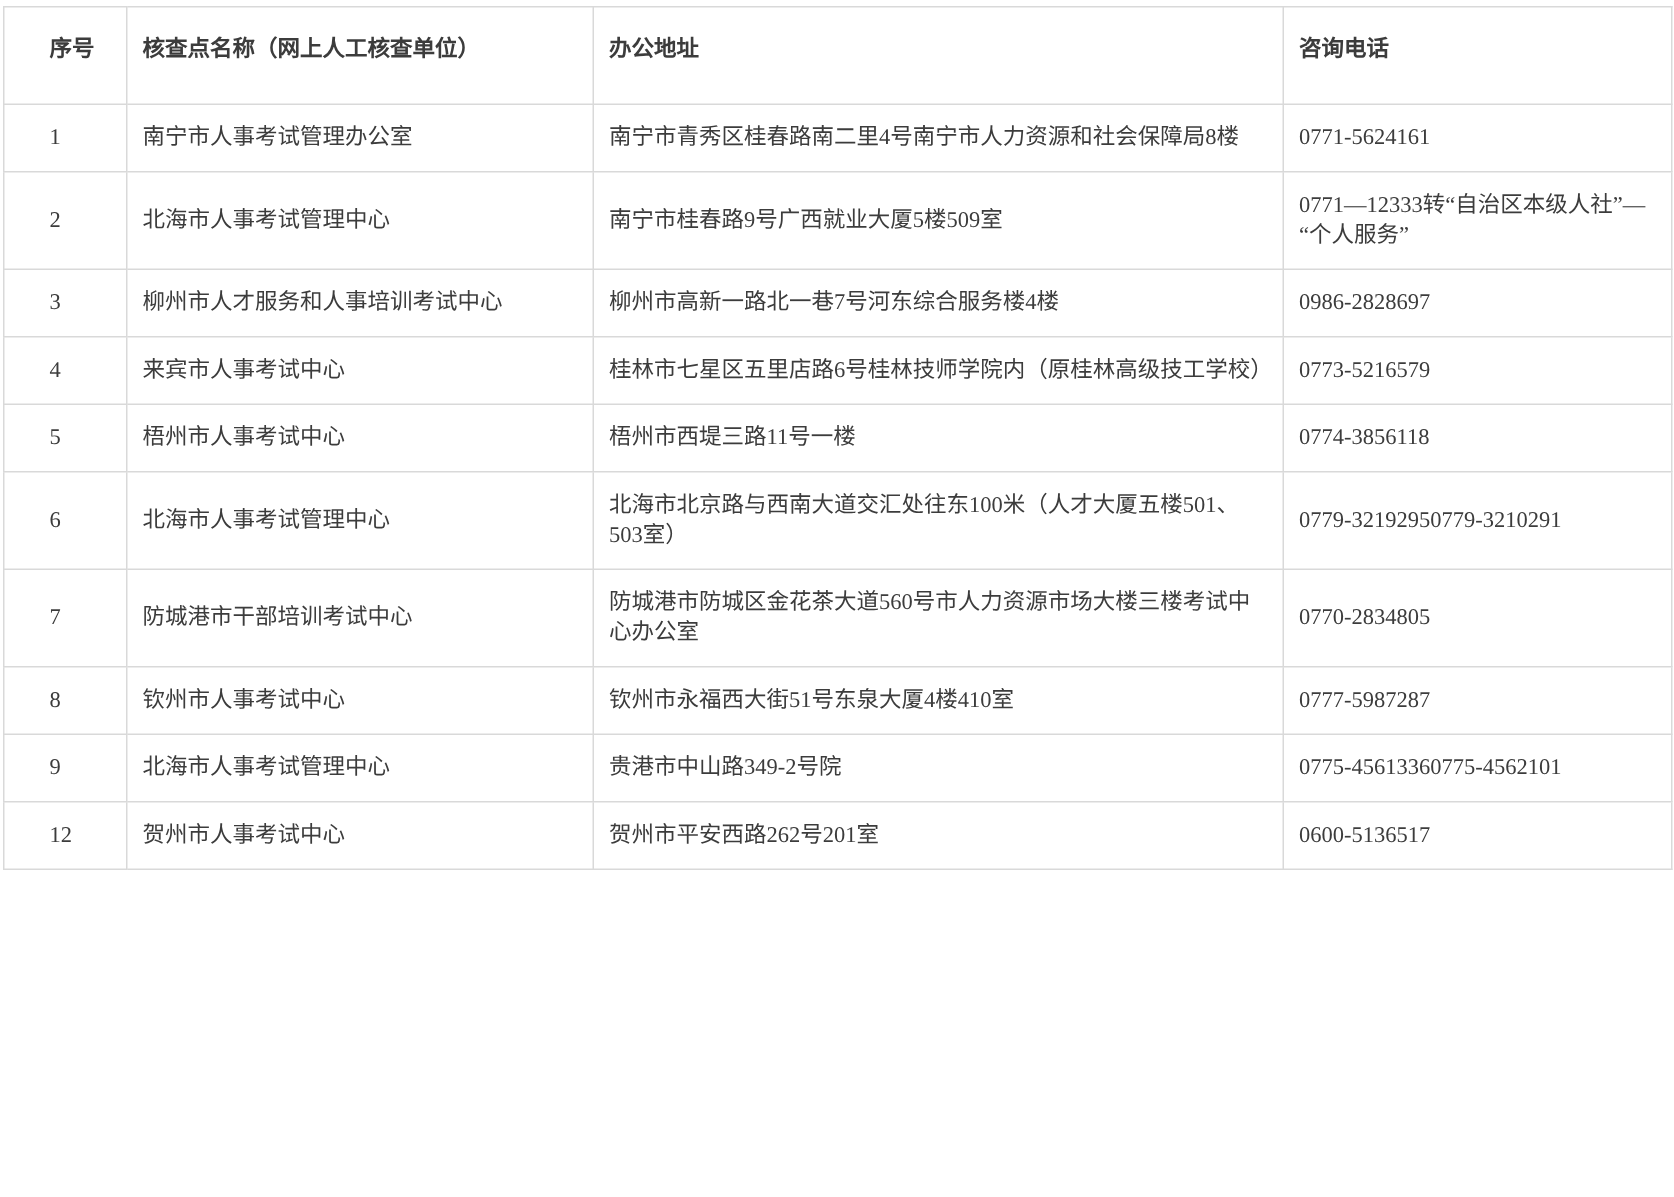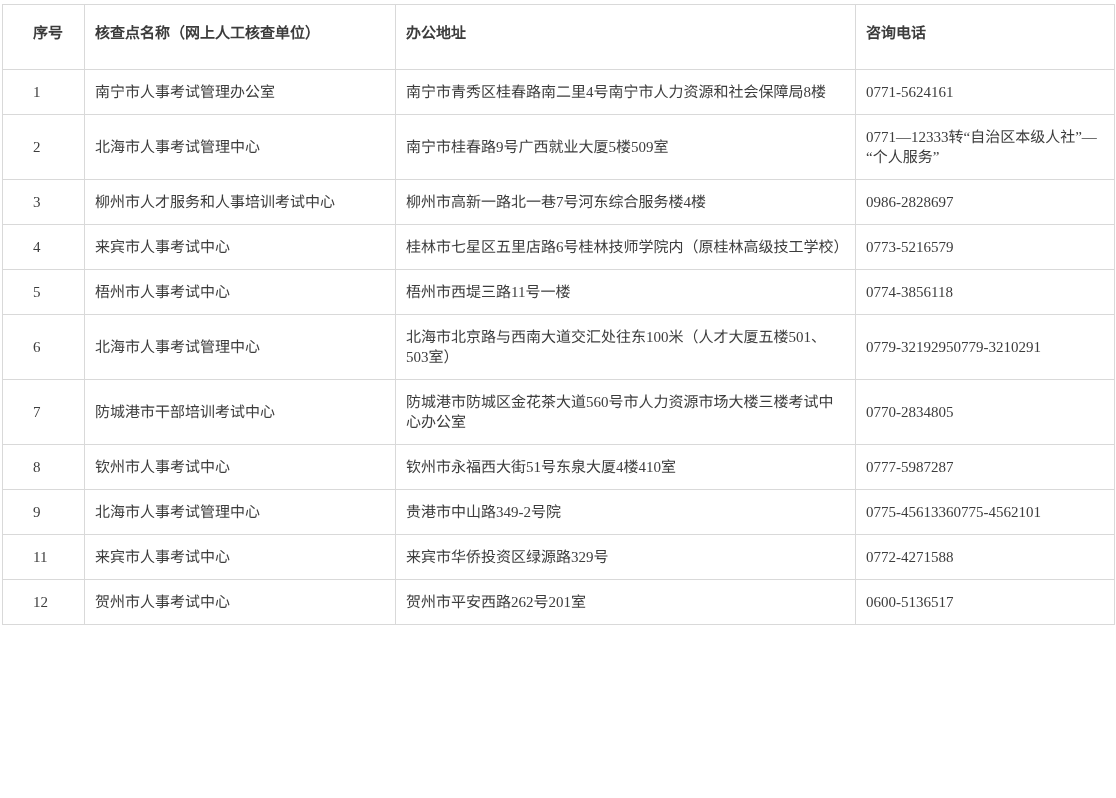--- a/index.html
+++ b/index.html
@@ -118,26 +118,20 @@
           <td>钦州市永福西大街51号东泉大厦4楼410室</td>
           <td>0777-5987287</td>
         </tr>
         <tr>
           <td>9</td>
           <td>北海市人事考试管理中心</td>
           <td>贵港市中山路349-2号院</td>
           <td>0775-45613360775-4562101</td>
         </tr>
         <tr>
-          <td>11</td>
-          <td>来宾市人事考试中心</td>
-          <td>来宾市华侨投资区绿源路329号</td>
-          <td>0772-4271588</td>
-        </tr>
-        <tr>
           <td>12</td>
           <td>贺州市人事考试中心</td>
           <td>贺州市平安西路262号201室</td>
           <td>0600-5136517</td>
         </tr>
       </tbody>
   </table>
 </div>
 
 </body></html>

